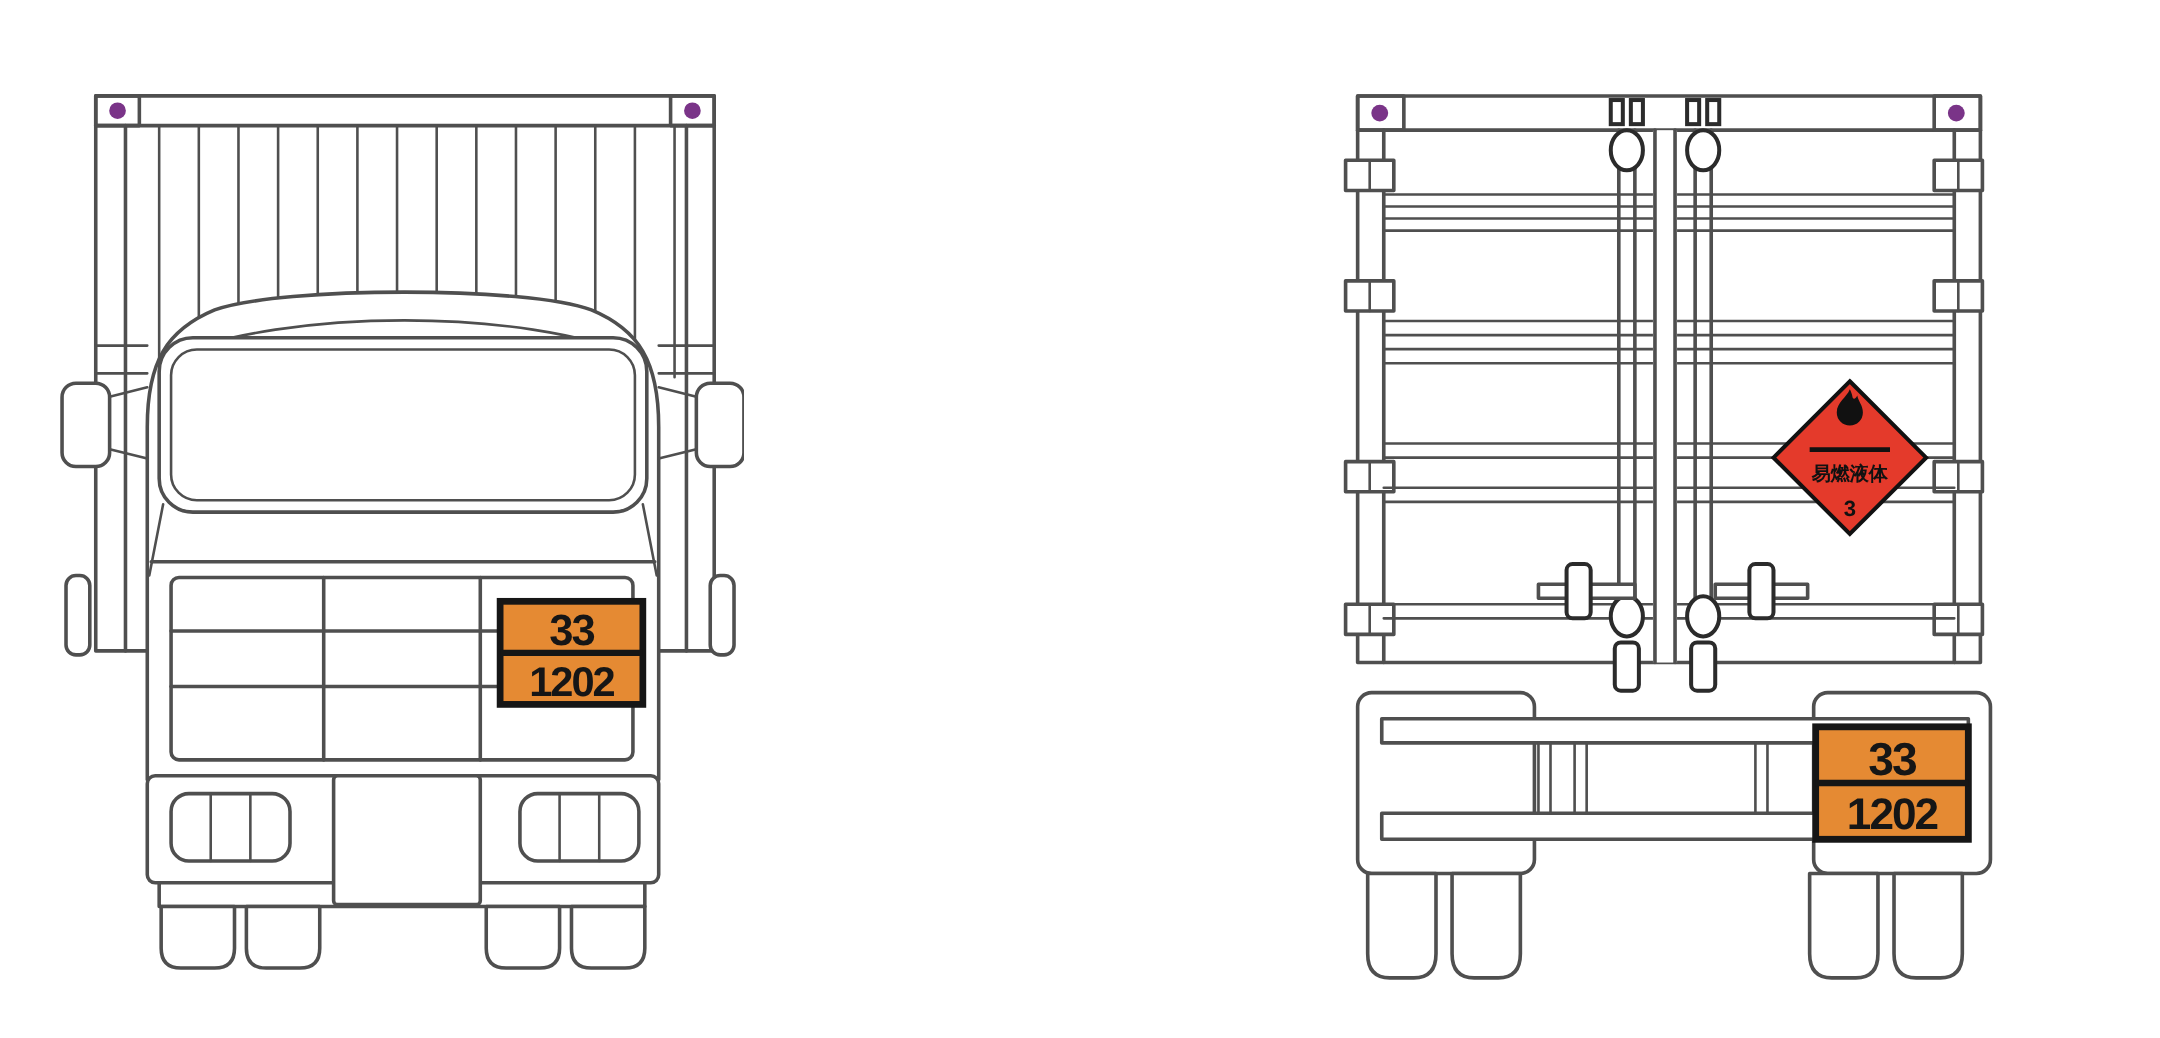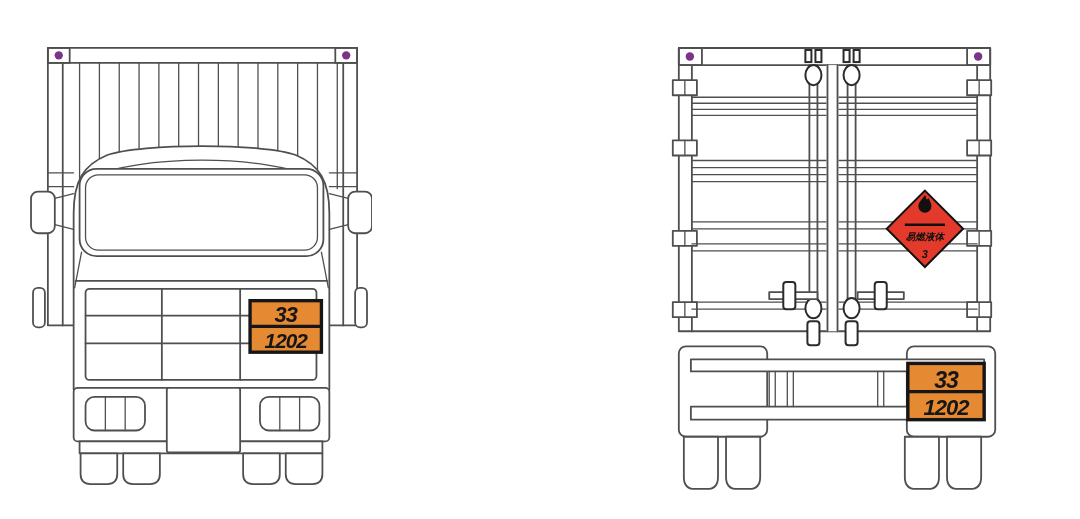--- a/index.html
+++ b/index.html
@@ -1,21 +1,21 @@
 <!DOCTYPE html>
 <html><head>
 <meta charset="utf-8">
 <style>
   html,body{margin:0;padding:0;}
   body{
     width:1080px;height:519px;overflow:hidden;position:relative;
     background:#ffffff;
     font-family:"Liberation Sans", sans-serif;
   }
-  .view{position:absolute;font-style:italic;}
+  .view{position:absolute;}
   #front-view{left:30px;top:40px;width:342px;height:446px;}
   #rear-view{left:658px;top:45px;width:348px;height:452px;}
   svg{display:block;width:100%;height:100%;}
   .ln{stroke:#4f4f4f;fill:none;stroke-width:1.8;stroke-linejoin:round;stroke-linecap:round;}
   .thin{stroke-width:1.3;}
   .wf{fill:#ffffff;stroke:#4f4f4f;stroke-width:1.8;stroke-linejoin:round;}
   .dark{stroke:#2b2b2b;fill:#ffffff;stroke-width:2;}
   .plateBox{stroke:#161616;stroke-width:3.4;}
   .plateLine{stroke:#161616;stroke-width:3.2;}
   .plate{font-family:"Liberation Sans",sans-serif;font-weight:bold;fill:#161616;text-anchor:middle;letter-spacing:-1px;}

